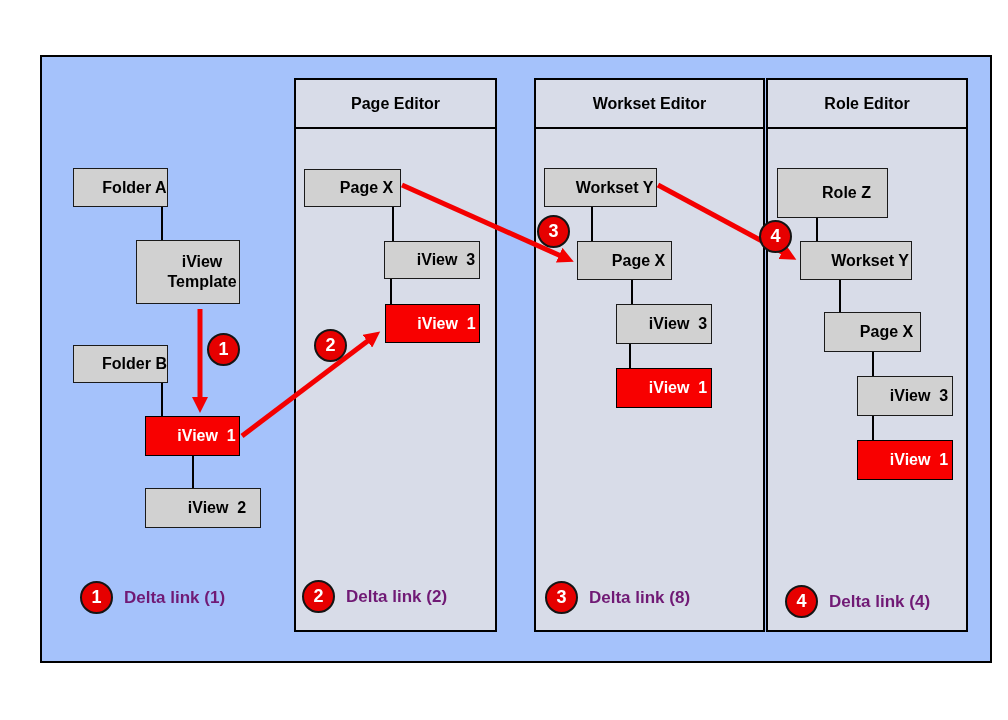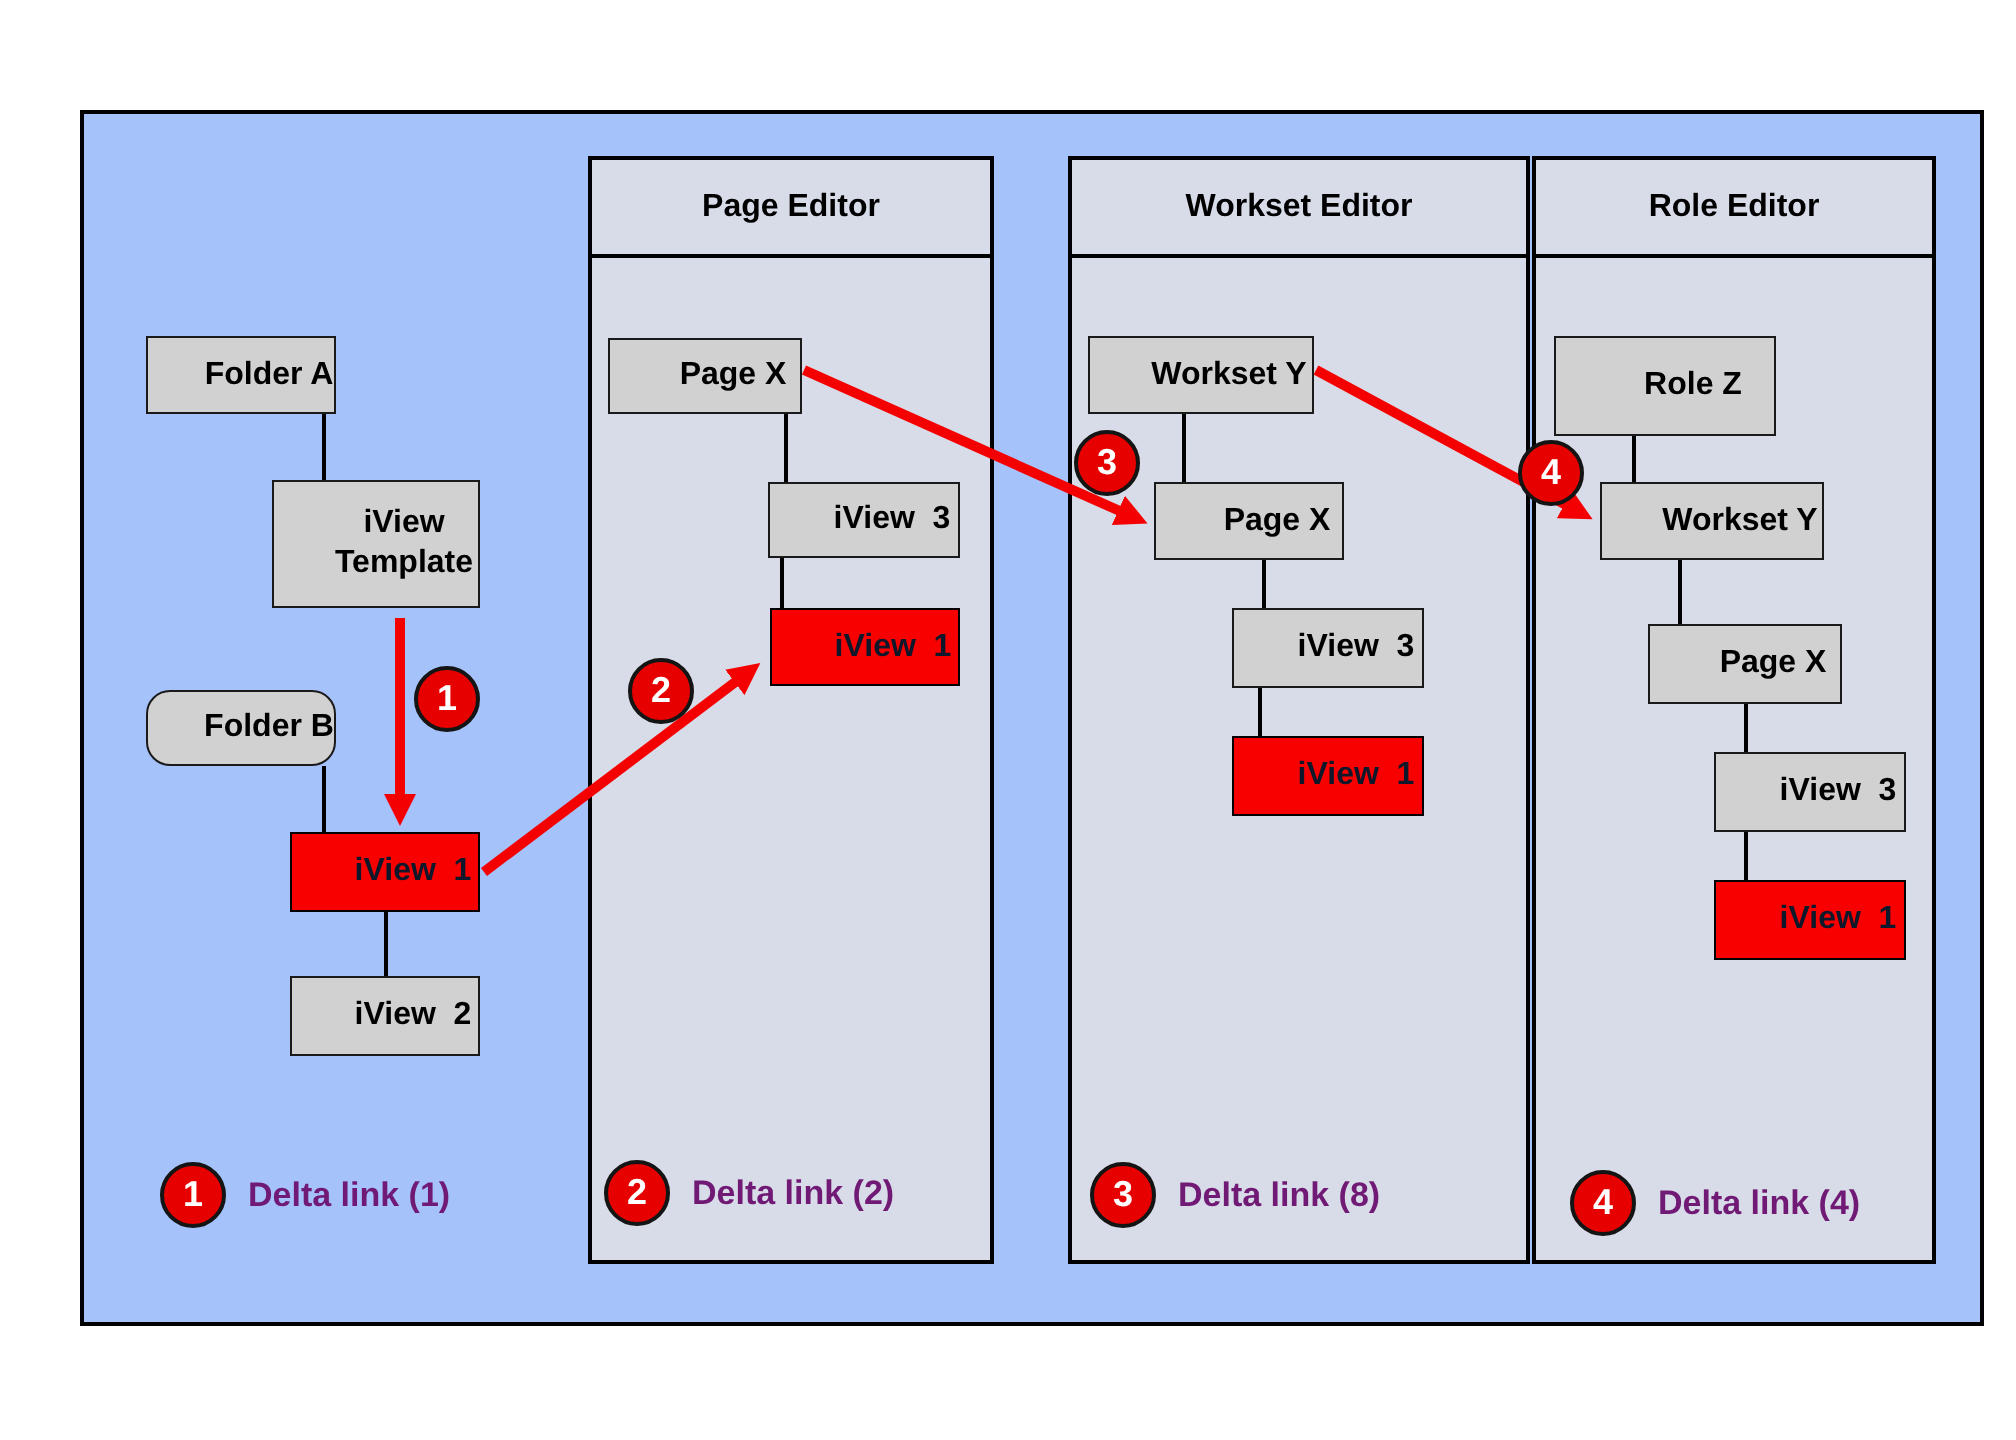--- a/index.html
+++ b/index.html
@@ -19,21 +19,21 @@
     height:47px;border-bottom:2px solid #000;display:flex;align-items:center;
     justify-content:center;font-weight:bold;font-size:16px;color:#000;
   }
   .conn{position:absolute;width:2px;background:#000;z-index:2;}
   .node{
     position:absolute;background:#D1D1D1;border:1.5px solid #1a1a1a;
     box-sizing:border-box;display:flex;align-items:center;justify-content:center;
     font-weight:bold;font-size:16px;color:#000;text-align:center;
     white-space:pre-wrap;line-height:1.25;z-index:3;padding-left:28px;
   }
-  .node.highlight{background:#F80000;color:#0f172a;border-color:#000;}
+  .node.highlight{background:#F80000;color:#ffffff;border-color:#000;}
   .arrows{position:absolute;left:0;top:0;width:1008px;height:720px;z-index:5;pointer-events:none;}
   .badge{
     width:33px;height:33px;border-radius:50%;background:#E60000;
     border:2px solid #141414;box-sizing:border-box;color:#fff;font-weight:bold;
     font-size:18px;display:flex;align-items:center;justify-content:center;
     flex:0 0 auto;
   }
   .badge.abs{position:absolute;z-index:6;}
   .delta{position:absolute;display:flex;align-items:center;gap:11px;z-index:4;}
   .delta-label{font-weight:bold;font-size:17px;color:#701a75;white-space:nowrap;}
@@ -67,23 +67,23 @@
   <div class="conn" style="left:631px;top:280px;height:24px;"></div>
   <div class="conn" style="left:629px;top:344px;height:24px;"></div>
   <div class="conn" style="left:816px;top:207px;height:34px;"></div>
   <div class="conn" style="left:839px;top:280px;height:32px;"></div>
   <div class="conn" style="left:872px;top:352px;height:24px;"></div>
   <div class="conn" style="left:872px;top:416px;height:24px;"></div>
 
   <div class="node" style="left:73px;top:168px;width:95px;height:39px;">Folder A</div>
   <div class="node" style="left:136px;top:240px;width:104px;height:64px;">iView
 Template</div>
-  <div class="node" style="left:73px;top:345px;width:95px;height:38px;border-radius:12px;">Folder B</div>
+  <div class="node" style="left:73px;top:345px;width:95px;height:38px;">Folder B</div>
   <div class="node highlight" style="left:145px;top:416px;width:95px;height:40px;">iView  1</div>
-  <div class="node" style="left:145px;top:488px;width:95px;height:40px;">iView  2</div>
+  <div class="node" style="left:145px;top:488px;width:116px;height:40px;">iView  2</div>
 
   <div class="node" style="left:304px;top:169px;width:97px;height:38px;">Page X</div>
   <div class="node" style="left:384px;top:241px;width:96px;height:38px;">iView  3</div>
   <div class="node highlight" style="left:385px;top:304px;width:95px;height:39px;">iView  1</div>
 
   <div class="node" style="left:544px;top:168px;width:113px;height:39px;">Workset Y</div>
   <div class="node" style="left:577px;top:241px;width:95px;height:39px;">Page X</div>
   <div class="node" style="left:616px;top:304px;width:96px;height:40px;">iView  3</div>
   <div class="node highlight" style="left:616px;top:368px;width:96px;height:40px;">iView  1</div>
 

